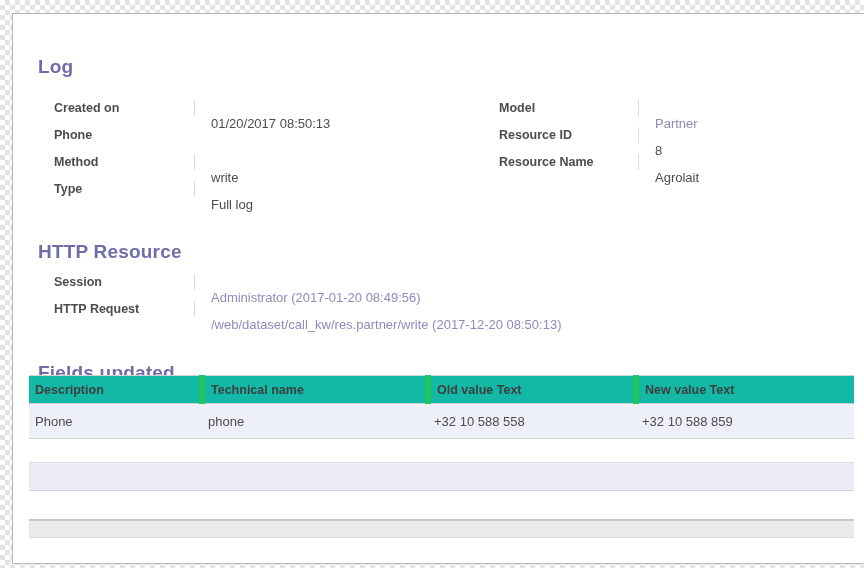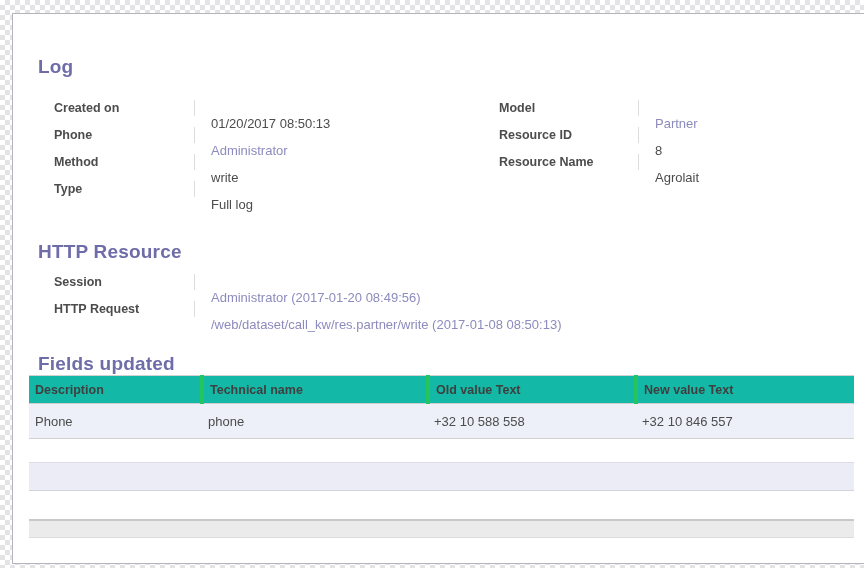--- a/index.html
+++ b/index.html
@@ -17,21 +17,21 @@
   .panel {
     position:absolute; left:4px; top:5px; width:856px; height:551px;
     background:#ffffff; border:1px solid #b4b4bc;
   }
   .sec-title {
     position:absolute; left:17px;
     font-size:19px; font-weight:bold; color:#6e6ca9; letter-spacing:0.2px;
   }
   #title-log { top:34px; }
   #title-http { top:219px; }
-  #title-fields { top:331px; }
+  #title-fields { top:340px; }
 
   .fgroup { position:absolute; }
   #group-left  { left:17px;  top:70px; width:402px; }
   #group-right { left:430px; top:70px; width:408px; }
   #group-http  { left:17px;  top:244px; width:700px; }
   .frow { display:flex; height:27px; align-items:stretch; }
   .flabel {
     width:148px; flex:0 0 148px; display:flex; align-items:center;
     font-size:12.5px; font-weight:bold; color:#4c4c4c;
   }
@@ -46,21 +46,21 @@
   .list-table {
     position:absolute; left:16px; top:361px; width:825px;
     border-collapse:collapse; table-layout:fixed;
     font-size:13px;
   }
   .list-table th {
     height:28px; background:#14b8a6; text-align:left; padding:0 0 0 6px;
     font-weight:bold; color:#3f3f3f; font-size:12.5px;
     border-top:1px solid #d2d2d2; border-bottom:1px solid #cfcfcf;
   }
-  .list-table th + th { border-left:4px solid #22c55e;margin-top:37px; }
+  .list-table th + th { border-left:6px solid #22c55e;margin-top:37px; }
   .list-table td {
     height:35px; background:#eef0f9; padding:0 0 0 6px; color:#4c4c4c;
     border-bottom:1px solid #d2d2d2;
   }
   .col-desc { width:173px; } .col-tech { width:226px; }
   .col-old  { width:208px; } .col-new  { width:218px; }
 
   .empty-row {
     position:absolute; left:16px; top:448px; width:825px; height:29px;
     background:#ececf6; border-top:1px solid #dcdce4; border-bottom:1px solid #d4d4dc;
@@ -79,23 +79,20 @@
 
   <div class="fgroup" id="group-left">
     <div class="frow">
       <div class="flabel">Created on</div>
       <div class="fvalue">
           <span>01/20/2017 08:50:13</span>
         </div>
     </div>
     <div class="frow">
       <div class="flabel">Phone</div>
-      <div class="fvalue">
-          <span class="link">Administrator</span>
-        </div>
     </div>
     <div class="frow">
       <div class="flabel">Method</div>
       <div class="fvalue">
           <span>write</span>
         </div>
     </div>
     <div class="frow">
       <div class="flabel">Type</div>
       <div class="fvalue">
@@ -130,42 +127,42 @@
   <div class="fgroup" id="group-http">
     <div class="frow">
       <div class="flabel">Session</div>
       <div class="fvalue">
           <span class="link">Administrator (2017-01-20 08:49:56)</span>
         </div>
     </div>
     <div class="frow">
       <div class="flabel">HTTP Request</div>
       <div class="fvalue">
-          <span class="link">/web/dataset/call_kw/res.partner/write (2017-01-08 08:50:13)</span>
+          <span class="link">/web/dataset/call_kw/res.partner/write (2017-12-20 08:50:13)</span>
         </div>
     </div>
   </div>
 
   <div class="sec-title" id="title-fields">Fields updated</div>
 
   <table class="list-table">
     <thead>
       <tr>
         <th class="col-desc">Description</th>
         <th class="col-tech">Technical name</th>
         <th class="col-old">Old value Text</th>
         <th class="col-new">New value Text</th>
       </tr>
     </thead>
     <tbody>
       <tr>
         <td>Phone</td>
         <td>phone</td>
         <td>+32 10 588 558</td>
-        <td>+32 10 846 557</td>
+        <td>+32 10 588 859</td>
       </tr>
     </tbody>
   </table>
 
   <div class="empty-row"></div>
 
   <div class="hscrollbar"></div>
 
 </div>
 

